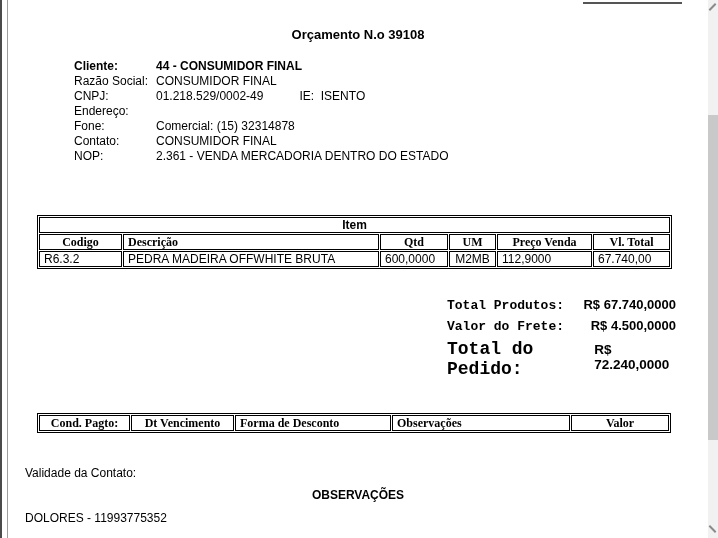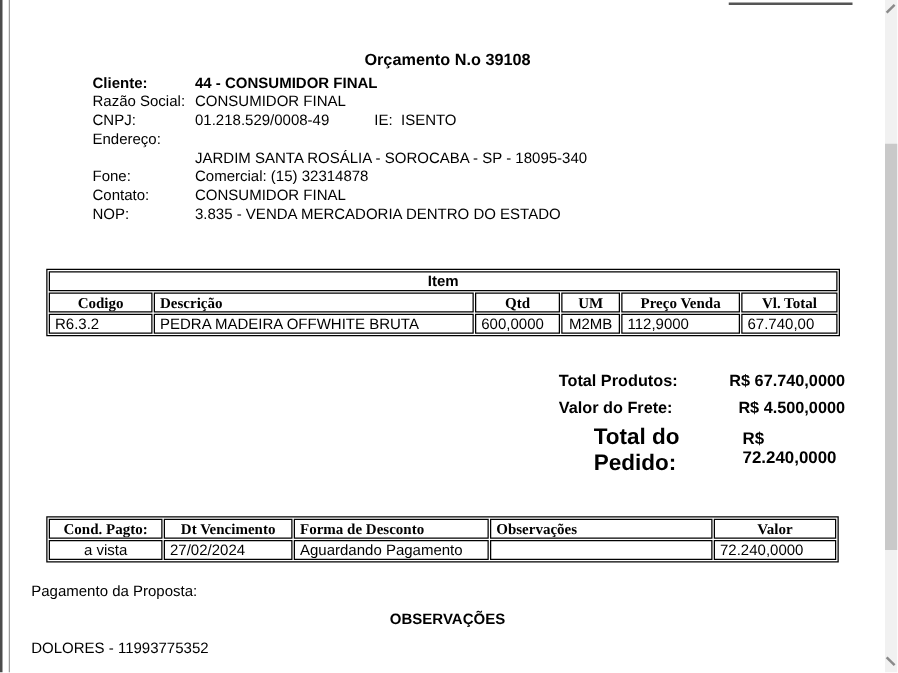--- a/index.html
+++ b/index.html
@@ -19,21 +19,21 @@
 
   
   .scrollbar-track { position:absolute; right:0; top:0; width:10px; height:538px; background:#f1f1f1; }
   .scrollbar-thumb { position:absolute; right:0; top:115px; width:10px; height:325px; background:#c9c9c9; }
   .sb-arrow { position:absolute; width:9px; height:2px; background:#8a8a8a; }
   .sb-arrow-up   { right:1px; top:6px;  transform:rotate(-45deg); }
   .sb-arrow-down { right:1px; top:528px; transform:rotate(45deg); }
 
   
   .doc-title {
-    position:absolute; left:8px; top:40px; width:700px;
+    position:absolute; left:8px; top:27px; width:700px;
     text-align:center; font-weight:bold; font-size:13px;
   }
 
   
   .client { position:absolute; left:38px; top:59px; font-size:12px; line-height:15px;margin-left:36px; }
   .client-row { display:flex; white-space:nowrap; }
   .client-label { width:82px; flex:0 0 82px; }
   .client-row.bold { font-weight:bold; }
   .ie-span { margin-left:36px; white-space:pre; }
 
@@ -53,25 +53,25 @@
   .item-table { top:215px; }
   .payment-table { top:413px; }
   .group-header { text-align:center; font-weight:bold; }
   .al { text-align:left !important; }
   .ar { text-align:left; }
   .ac { text-align:center !important; }
 
   
   .totals { position:absolute; left:447px; top:297px; width:229px; }
   .totals-row { display:flex; justify-content:space-between; align-items:baseline; height:21px; }
-  .totals-label { font-size:13px; font-weight:bold; }
+  .totals-label { font-size:13px; font-weight:bold;font-family:Liberation Mono, monospace; }
   .totals-label.regular { font-weight:normal; }
   .totals-value { font-size:13px; font-weight:bold; }
   .totals-row.grand { height:26px; }
-  .totals-row.grand .totals-label { font-size:18px;margin-left:28px; }
+  .totals-row.grand .totals-label { font-size:18px; }
   .totals-row.grand .totals-value { font-size:13.5px; }
 
   
   .validity  { position:absolute; left:25px; top:466px; font-size:12px; }
   .obs-title { position:absolute; left:8px;  top:488px; width:700px; text-align:center; font-weight:bold; font-size:12px; }
   .obs-text  { position:absolute; left:25px; top:511px; font-size:12px; }
 </style>
 </head>
 <body>
 
@@ -90,41 +90,40 @@
   <div class="client-row bold">
     <span class="client-label">Cliente:</span>
     <span class="client-value">44 - CONSUMIDOR FINAL</span>
   </div>
   <div class="client-row">
     <span class="client-label">Razão Social:</span>
     <span class="client-value">CONSUMIDOR FINAL</span>
   </div>
   <div class="client-row">
     <span class="client-label">CNPJ:</span>
-    <span class="client-value">01.218.529/0008-49</span>
+    <span class="client-value">01.218.529/0002-49</span>
     <span class="ie-span">IE:  ISENTO</span>
   </div>
   <div class="client-row">
     <span class="client-label">Endereço:</span>
   </div>
   <div class="client-row">
     <span class="client-label"></span>
-    <span class="client-value">JARDIM SANTA ROSÁLIA - SOROCABA - SP - 18095-340</span>
   </div>
   <div class="client-row">
     <span class="client-label">Fone:</span>
     <span class="client-value">Comercial: (15) 32314878</span>
   </div>
   <div class="client-row">
     <span class="client-label">Contato:</span>
     <span class="client-value">CONSUMIDOR FINAL</span>
   </div>
   <div class="client-row">
     <span class="client-label">NOP:</span>
-    <span class="client-value">3.835 - VENDA MERCADORIA DENTRO DO ESTADO</span>
+    <span class="client-value">2.361 - VENDA MERCADORIA DENTRO DO ESTADO</span>
   </div>
 </div>
 
 <table class="doc-table item-table">
   <colgroup>
     <col style="width:83px">
       <col style="width:256px">
       <col style="width:68px">
     <col style="width:47px">
       <col style="width:95px">
@@ -177,25 +176,18 @@
       <col style="width:98px">
   </colgroup>
   <tbody>
       <tr>
     <th>Cond. Pagto:</th>
     <th>Dt Vencimento</th>
     <th class="al">Forma de Desconto</th>
     <th class="al">Observações</th>
     <th>Valor</th>
   </tr>
-  <tr>
-    <td class="ac">a vista</td>
-    <td class="al">27/02/2024</td>
-    <td class="al">Aguardando Pagamento</td>
-    <td class="al"></td>
-    <td class="ar">72.240,0000</td>
-  </tr>
 </tbody>
   </table>
 
-<div class="validity">Pagamento da Proposta:</div>
+<div class="validity">Validade da Contato:</div>
 <div class="obs-title">OBSERVAÇÕES</div>
 <div class="obs-text">DOLORES - 11993775352</div>
 
 </body></html>

